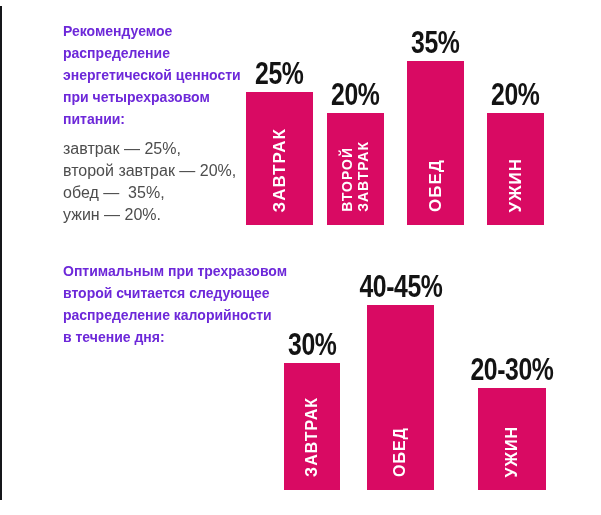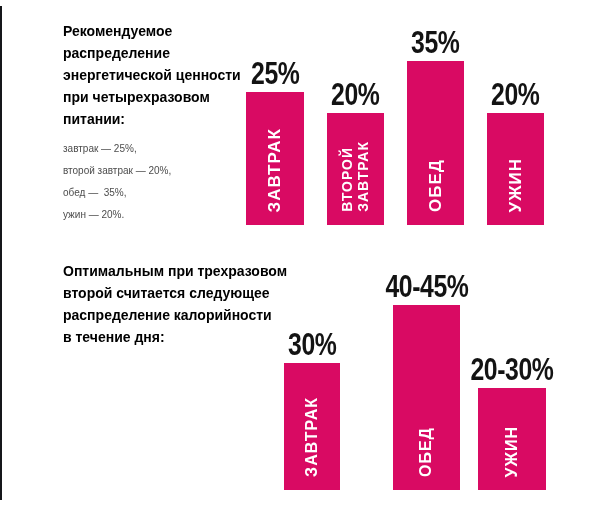--- a/index.html
+++ b/index.html
@@ -21,26 +21,26 @@
     position: absolute;
     width: 232px;
   }
   .tb-top { left: 63px; top: 20px; }
   .tb-bottom { left: 63px; top: 260px; }
   .block-title {
     margin: 0;
     font-size: 14px;
     line-height: 22px;
     font-weight: bold;
-    color: #000000;
+    color: #6d28d9;
     white-space: pre-wrap;
   }
   .block-list {
     margin: 8px 0 0 0;
-    font-size: 10px;
+    font-size: 16px;
     line-height: 22px;
     font-weight: normal;
     color: #4d4d4d;
     white-space: pre-wrap;
   }
   .chart {
     position: absolute;
     left: 0; top: 0;
     width: 601px;
   }
@@ -100,21 +100,21 @@
   </div>
 
   <div class="text-block tb-bottom">
     <h2 class="block-title">Оптимальным при трехразовом
 второй считается следующее
 распределение калорийности
 в течение дня:</h2>
   </div>
 
   <div class="chart" style="height: 225px;">
-      <div class="bar-group" style="left: 246px; width: 58px;">
+      <div class="bar-group" style="left: 246px; width: 67px;">
         <div class="pct-label">25%</div>
         <div class="bar" style="height: 133px; background: rgb(217, 10, 99);">
           <div class="bar-cat-label" style="font-size: 17px;">ЗАВТРАК</div>
         </div>
       </div>
       <div class="bar-group" style="left: 327px; width: 57px;">
         <div class="pct-label">20%</div>
         <div class="bar" style="height: 112px; background: rgb(217, 10, 99);">
           <div class="bar-cat-label" style="font-size: 14px;">ВТОРОЙ
 ЗАВТРАК</div>
@@ -133,21 +133,21 @@
         </div>
       </div>
     </div>
   <div class="chart" style="height: 490px;">
       <div class="bar-group" style="left: 284px; width: 56px;">
         <div class="pct-label">30%</div>
         <div class="bar" style="height: 127px; background: rgb(217, 10, 99);">
           <div class="bar-cat-label" style="font-size: 16px;">ЗАВТРАК</div>
         </div>
       </div>
-      <div class="bar-group" style="left: 393px; width: 67px;">
+      <div class="bar-group" style="left: 367px; width: 67px;">
         <div class="pct-label">40-45%</div>
         <div class="bar" style="height: 185px; background: rgb(217, 10, 99);">
           <div class="bar-cat-label" style="font-size: 16px;">ОБЕД</div>
         </div>
       </div>
       <div class="bar-group" style="left: 478px; width: 68px;">
         <div class="pct-label">20-30%</div>
         <div class="bar" style="height: 102px; background: rgb(217, 10, 99);">
           <div class="bar-cat-label" style="font-size: 16px;">УЖИН</div>
         </div>

